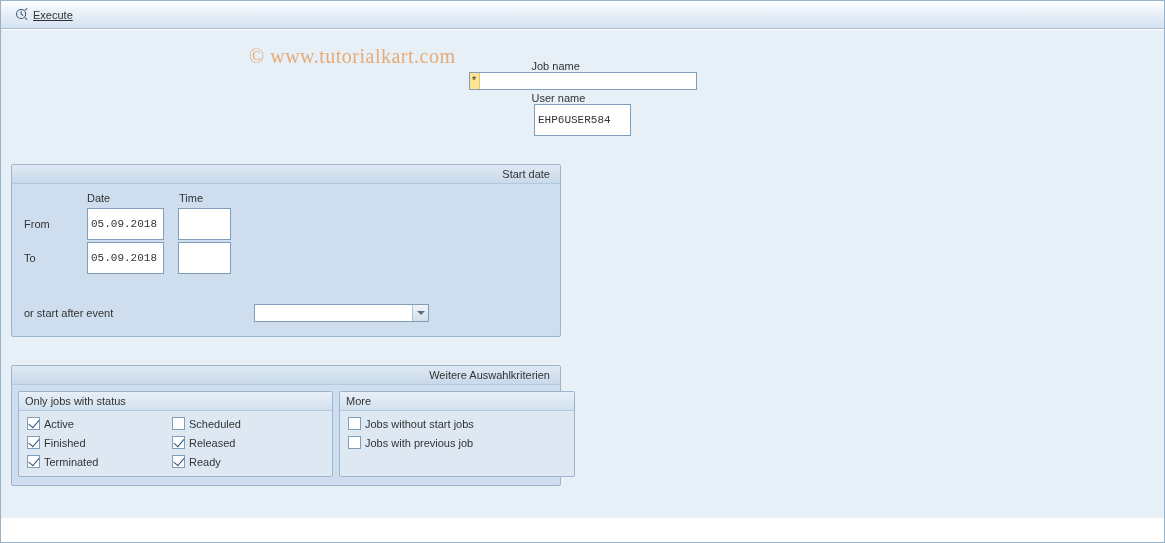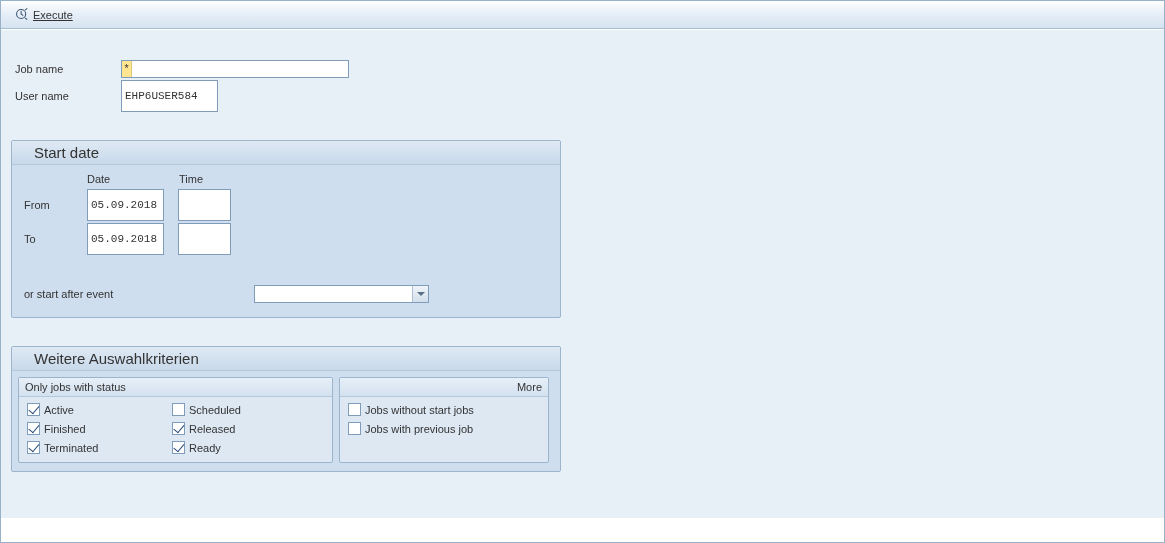--- a/index.html
+++ b/index.html
@@ -55,20 +55,21 @@
     .content {
       background: #e7eff7;
       height: calc(100% - 52px);
       padding: 30px 10px 10px 10px;
       border-top: 1px solid #fff;
     }
     .form-row {
       display: flex;
       align-items: center;
       margin-bottom: 2px;
+      flex-direction: column;
     }
     .form-label {
       width: 110px;
       font-size: 11px;
       color: #333;
       padding-left: 4px;
     }
     .text-input {
       height: 32px;
       border: 1px solid #7f9db9;
@@ -113,25 +114,26 @@
     }
 
     .group-box {
       border: 1px solid #9db5cc;
       background: #cedeee;
       margin-top: 28px;
       width: 550px;
       border-radius: 2px;
     }
     .group-title {
-      font-size: 15px;
-      color: #333;
-      padding: 3px 22px;
+      font-size: 11px;
+      color: #333;
+      padding: 3px 10px;
       border-bottom: 1px solid #b4c9dd;
       background: linear-gradient(to bottom, #dfe9f4, #c8d9ea);
+      text-align: right;
     }
     .group-body {
       padding: 8px 10px 14px 10px;
     }
     .date-header {
       display: flex;
       margin-bottom: 4px;
     }
     .date-header .col-spacer { width: 65px; }
     .date-header .col-label { font-size: 11px; }
@@ -187,21 +189,21 @@
       gap: 6px;
       padding: 6px 6px 8px 6px;
     }
     .sub-group {
       border: 1px solid #9db5cc;
       background: #dde8f3;
       border-radius: 2px;
       flex-shrink: 0;
     }
     .sub-group.status { width: 315px; }
-    .sub-group.more { width: 210px; text-align: right; }
+    .sub-group.more { width: 236px; }
     .sub-group-title {
       font-size: 11px;
       padding: 3px 6px;
       border-bottom: 1px solid #b4c9dd;
       background: linear-gradient(to bottom, #e7eff8, #d3e1ef);
     }
     .sub-group-body {
       padding: 6px 8px 8px 8px;
     }
     .check-cols {
@@ -270,20 +272,21 @@
         <svg viewBox="0 0 16 16">
           <circle cx="7" cy="8" r="5.2" fill="none" stroke="#3a5573" stroke-width="1.2"></circle>
           <path d="M7 5 V8 L9 9.5" stroke="#3a5573" stroke-width="1.2" fill="none" stroke-linecap="round"></path>
           <path d="M11.5 3.5 L14 1.5 M11.5 12.5 L14 14.5" stroke="#3a5573" stroke-width="1.2"></path>
         </svg>
       </span>
       <span>Execute</span>
     </div>
   </div>
 
+  <div class="watermark">© www.tutorialkart.com</div>
 
   <div class="content">
 
     <div class="form-row">
       <div class="form-label">Job name</div>
       <div class="highlighted-field">
         <div class="highlight-prefix">*</div>
         <input type="text" value="" style="">
       </div>
     </div>

